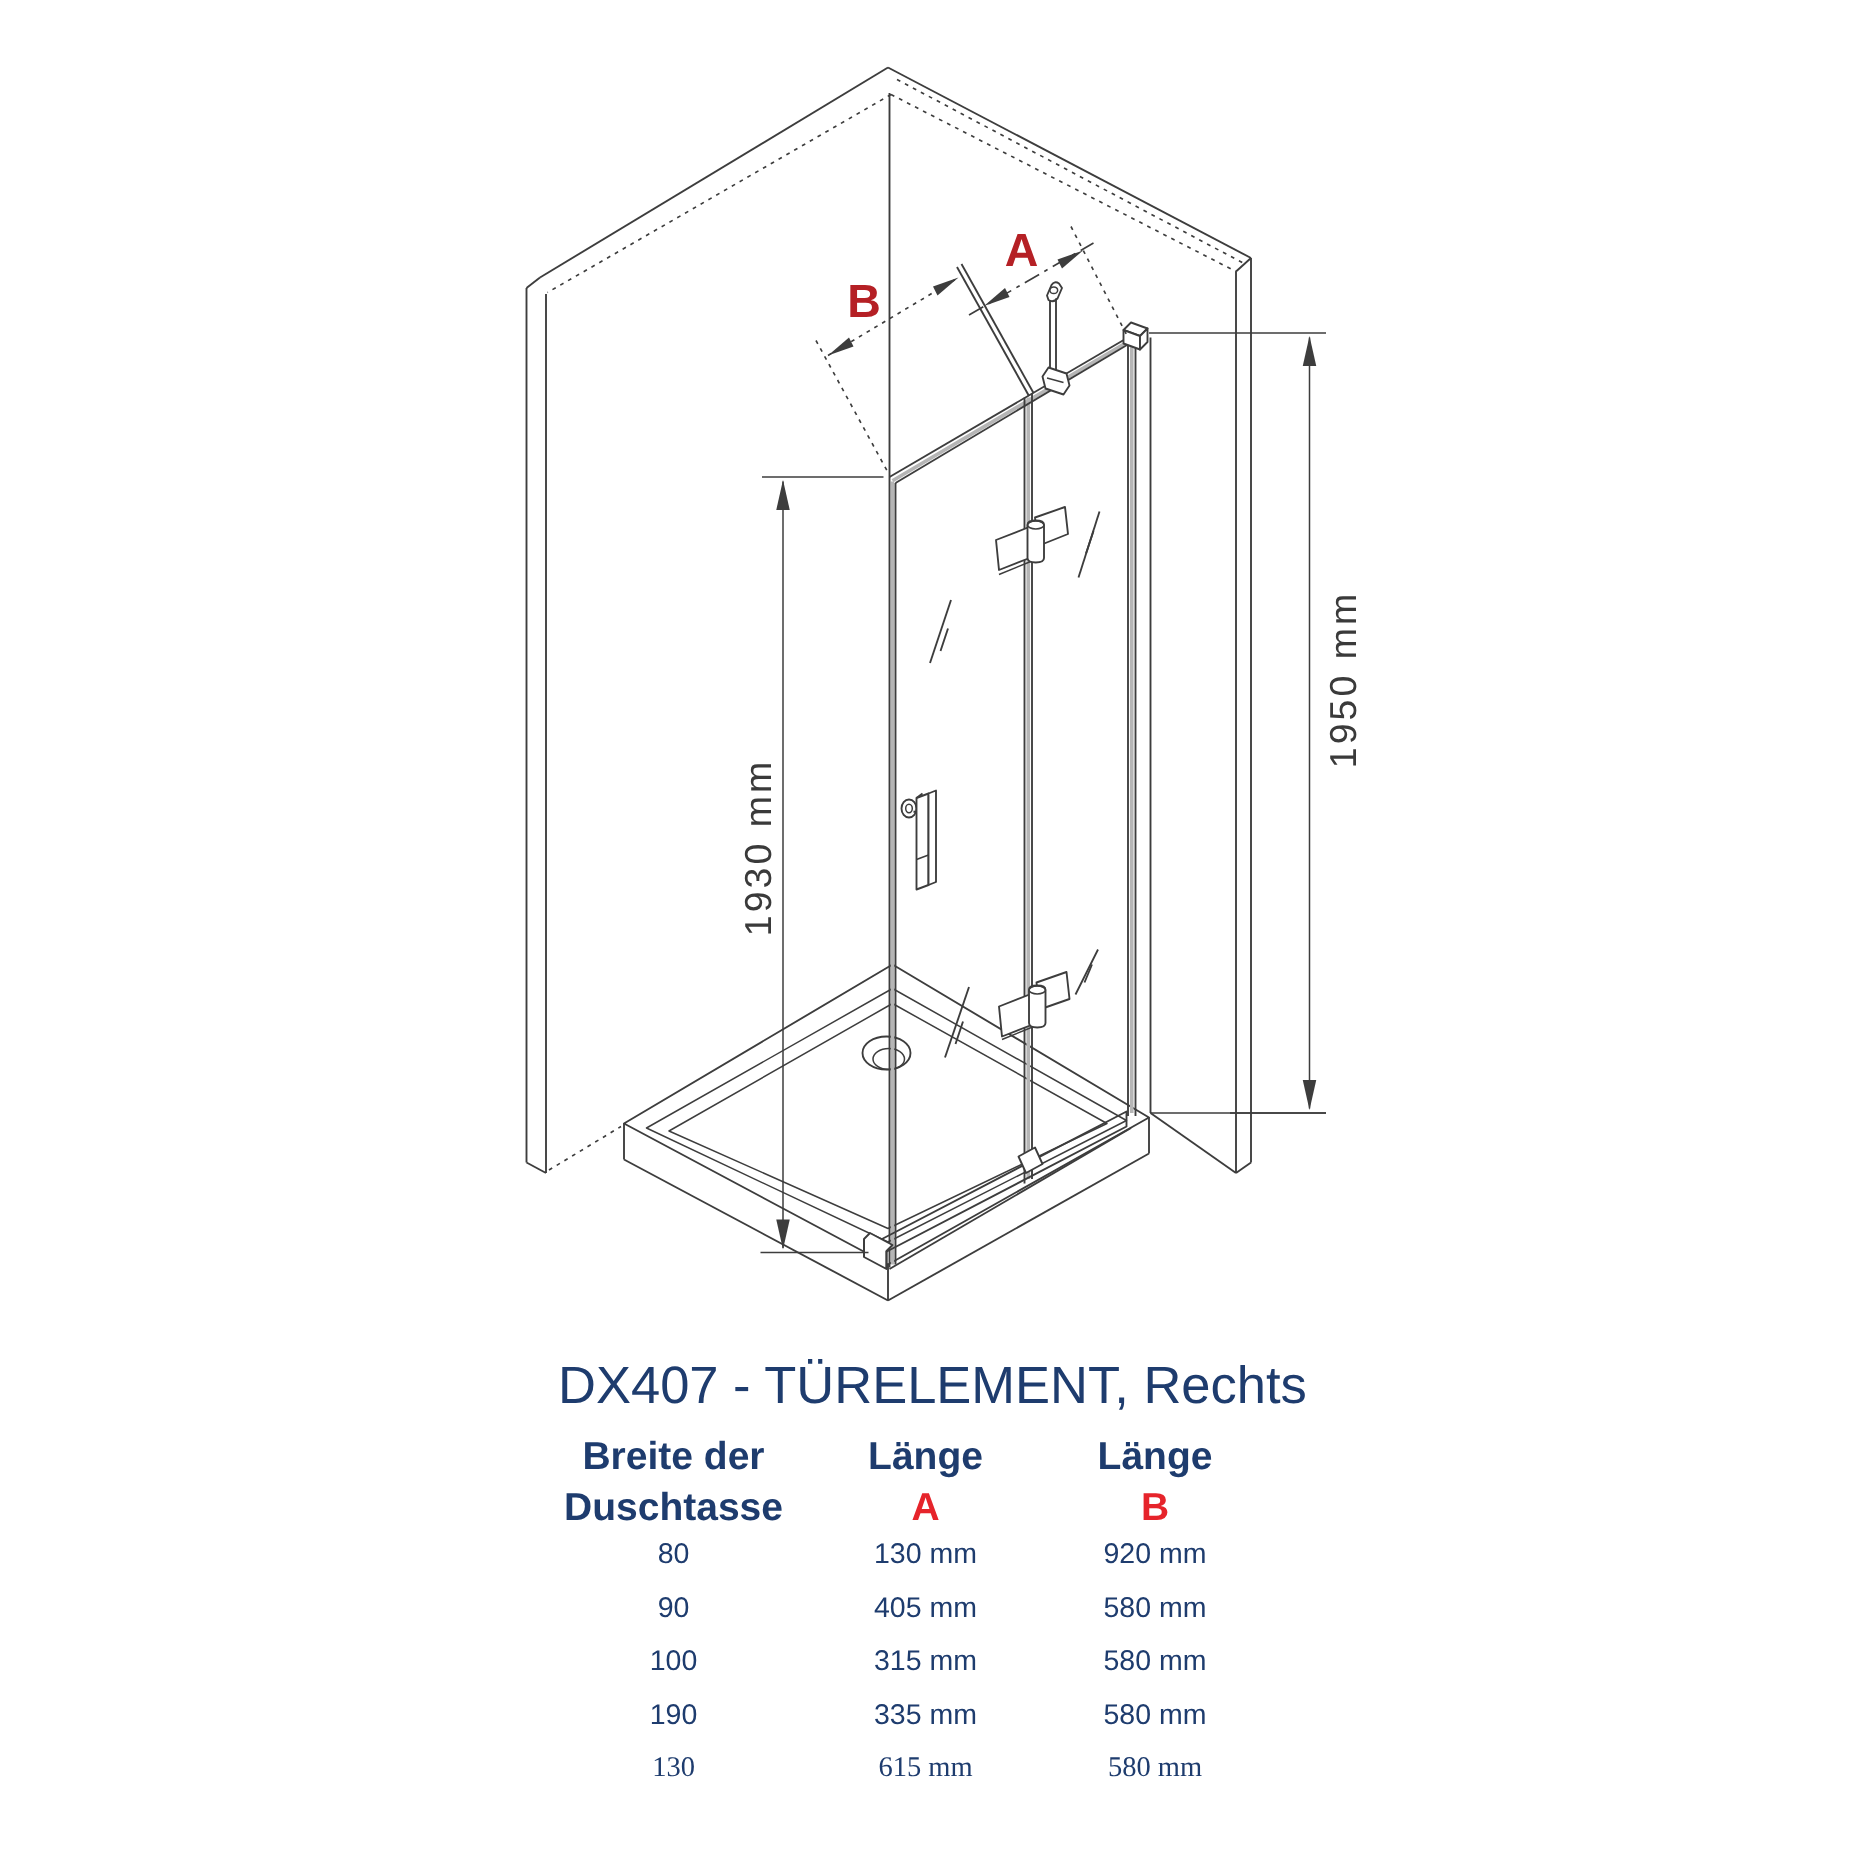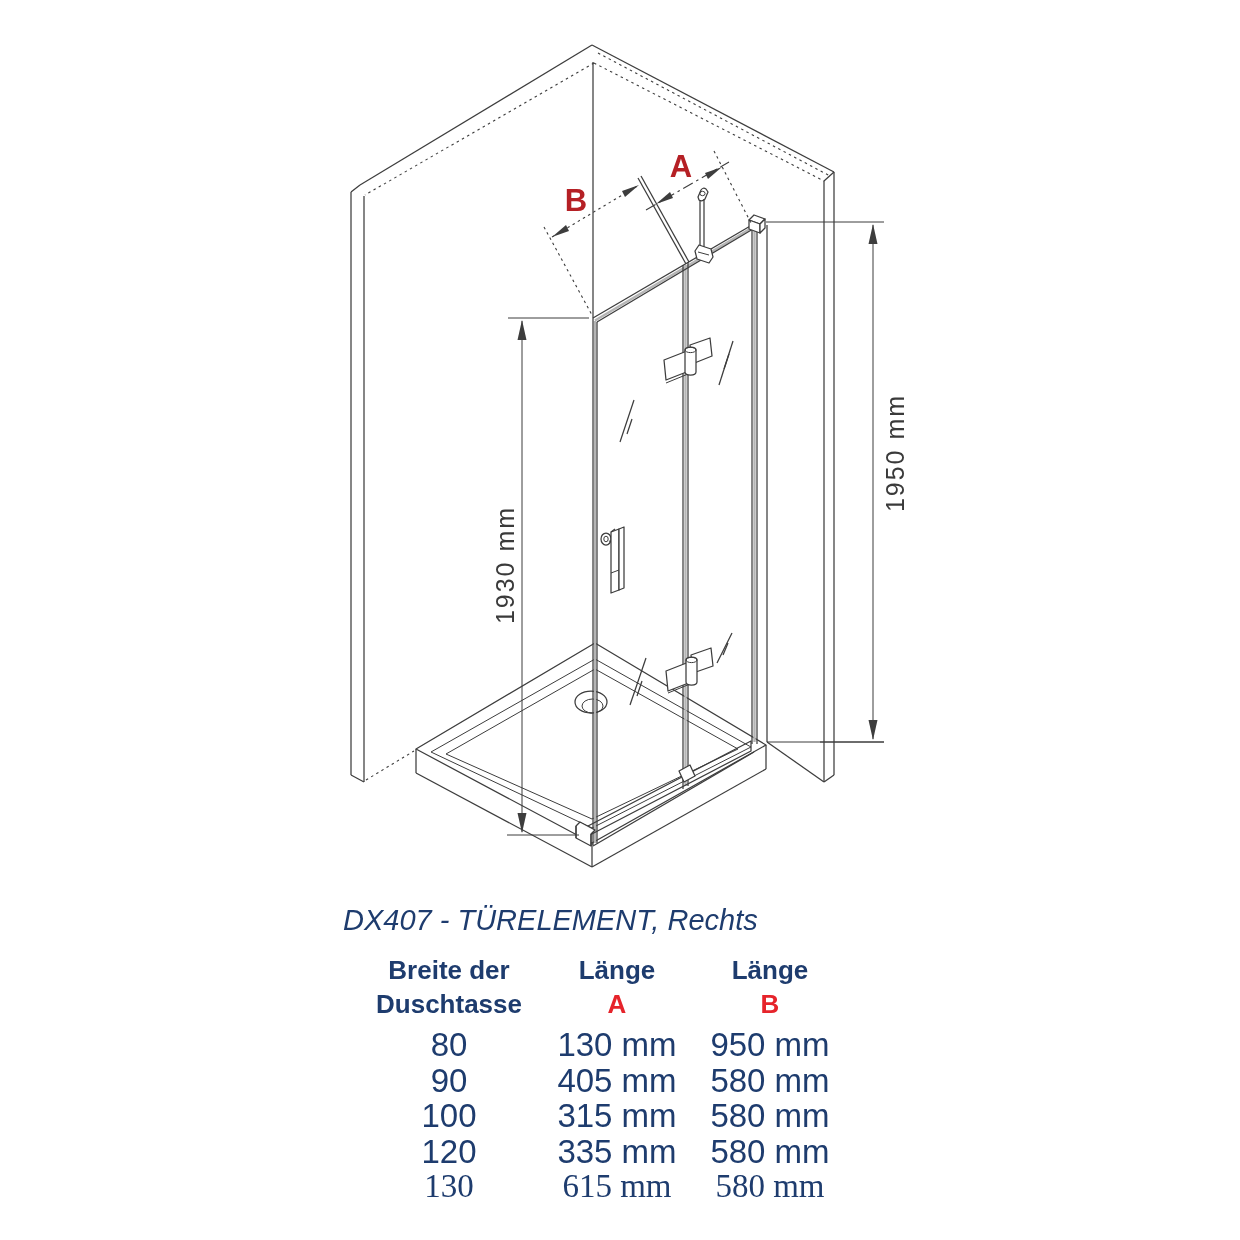--- a/index.html
+++ b/index.html
@@ -22,32 +22,32 @@
   #drawing .dot{stroke-dasharray:2.5 3.5;stroke-width:1.1}
   #drawing .dashdot{stroke-dasharray:11 4 2.5 4;stroke-width:1.1}
   #drawing .thin{stroke-width:1}
   #drawing .gray{stroke:var(--glass);stroke-width:2.4}
   #drawing .fillink{fill:var(--ink);stroke:none}
   #drawing .white{fill:#ffffff}
   #drawing text{stroke:none}
   .dim-text{fill:#3a3a3a;font-size:25px;letter-spacing:2px}
   .dim-label{fill:var(--redDark);font-size:31px;font-weight:bold}
   .page-title{
-    position:absolute;left:343px;top:904px;
-    font-size:29px;color:var(--navy);white-space:nowrap;font-style:italic;
+    position:absolute;left:372px;top:904px;
+    font-size:35px;color:var(--navy);white-space:nowrap;
   }
   .hcell{
     position:absolute;transform:translateX(-50%);
     font-size:26px;color:var(--navy);white-space:nowrap;font-weight:bold;
   }
   .accent{color:var(--red)}
   .trow{position:absolute;left:0;width:100%;height:36px}
   .tcell{
     position:absolute;transform:translateX(-50%);
-    font-size:33px;color:var(--navy);white-space:nowrap;
+    font-size:19px;color:var(--navy);white-space:nowrap;
   }
   .c0{left:449px}.c1{left:617px}.c2{left:770px}
 </style>
 </head>
 <body>
 
 <svg id="drawing" width="1240" height="900" viewBox="0 0 1240 900">
   <defs>
     <pattern id="hatch" patternUnits="userSpaceOnUse" width="5" height="16">
       <line x1="2.5" y1="0" x2="2.5" y2="16" stroke="#6f6f6f" stroke-width="1.4"></line>
@@ -224,34 +224,34 @@
   <span class="hcell" style="top:955px;left:770px">Länge</span>
 
   <span class="hcell" style="top: 989px; left: 449px;">Duschtasse</span>
   <span class="hcell accent" style="top:989px;left:617px">A</span>
   <span class="hcell accent" style="top:989px;left:770px">B</span>
 
   <div id="table-rows">
       <div class="trow" style="top: 1026px;">
         <span class="tcell c0">80</span>
         <span class="tcell c1">130 mm</span>
-        <span class="tcell c2">950 mm</span>
+        <span class="tcell c2">920 mm</span>
       </div>
       <div class="trow" style="top: 1061.6px;">
         <span class="tcell c0">90</span>
         <span class="tcell c1">405 mm</span>
         <span class="tcell c2">580 mm</span>
       </div>
       <div class="trow" style="top: 1097.2px; text-align: right;">
         <span class="tcell c0">100</span>
         <span class="tcell c1">315 mm</span>
         <span class="tcell c2">580 mm</span>
       </div>
       <div class="trow" style="top: 1132.8px;">
-        <span class="tcell c0">120</span>
+        <span class="tcell c0">190</span>
         <span class="tcell c1">335 mm</span>
         <span class="tcell c2">580 mm</span>
       </div>
       <div class="trow" style="top: 1168.4px; font-family: Liberation Serif, serif;">
         <span class="tcell c0">130</span>
         <span class="tcell c1">615 mm</span>
         <span class="tcell c2">580 mm</span>
       </div>
     </div>
 </div>

